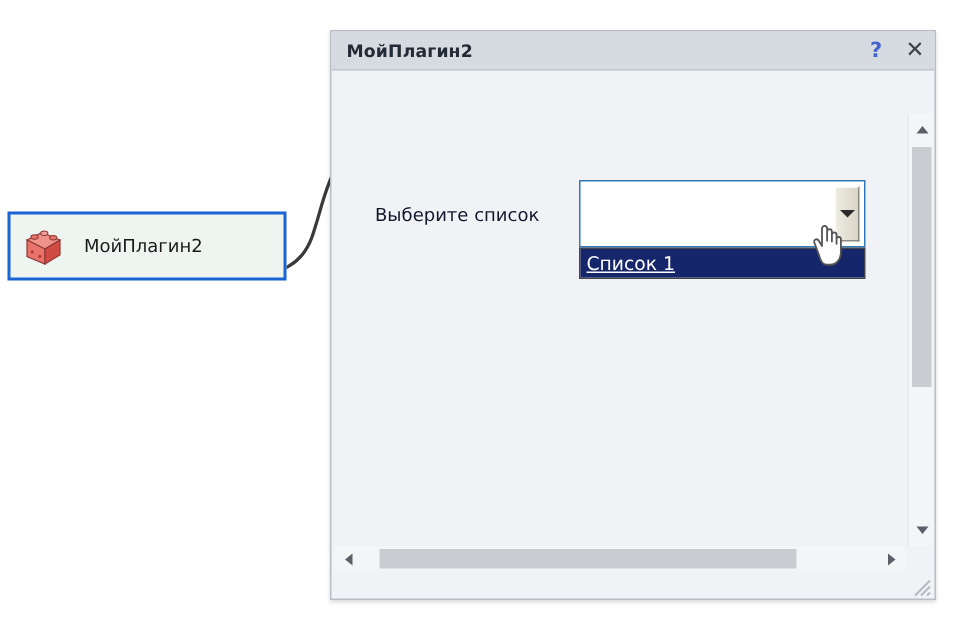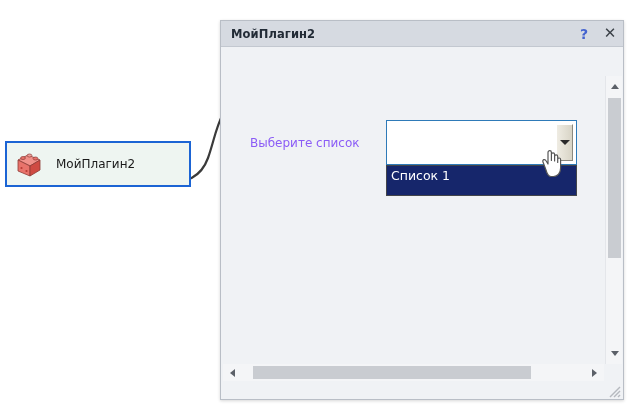--- a/index.html
+++ b/index.html
@@ -96,21 +96,21 @@
   }
   #form-row {
     position: absolute;
     left: 0; top: 0;
     width: 100%;
   }
   #combo-label {
     position: absolute;
     left: 29px; top: 88px;
     font-size: 12px;
-    color: #8b5cf6;
+    color: #0f172a;
     white-space: nowrap;
   }
   #combo {
     position: absolute;
     left: 165px; top: 72px;
     width: 191px; height: 45px;
     background: #ffffff;
     border: 1px solid #2e7ab8;
     box-sizing: border-box;
   }
@@ -142,27 +142,28 @@
   #dropdown-list {
     position: absolute;
     left: 165px; top: 117px;
     width: 191px;
     background: #ffffff;
     border: 1px solid #43454a;
     box-sizing: border-box;
     z-index: 6;
   }
   #dropdown-list .dd-item {
-    height: 29px;
+    height: 19px;
     line-height: 19px;
     padding-left: 4px;
     font-size: 12.5px;
     color: #111;
     white-space: nowrap;
     box-sizing: border-box;
+    text-decoration: underline;
   }
   #dropdown-list .dd-item.selected {
     background: #16266b;
     color: #ffffff;
   }
 
   
   #vscroll {
     position: absolute;
     right: 1px; top: 28px;

